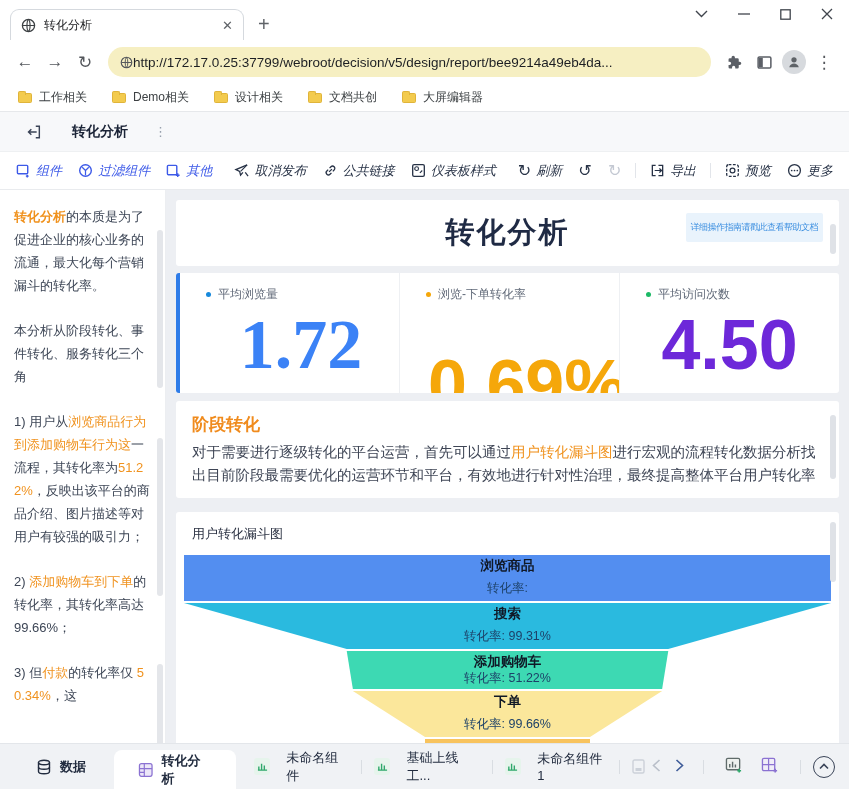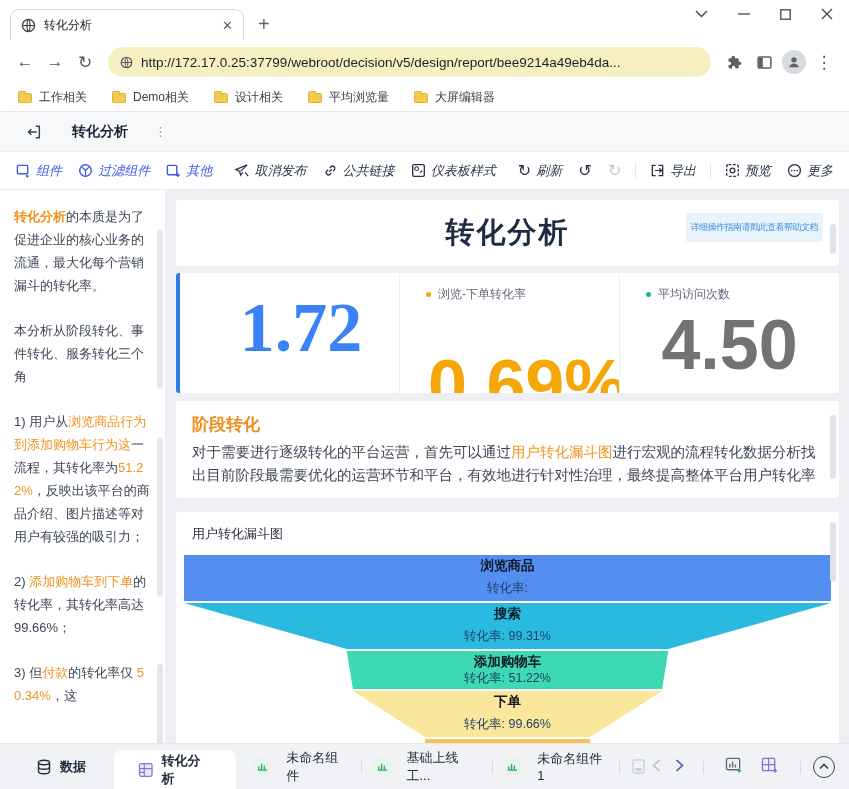--- a/index.html
+++ b/index.html
@@ -15,21 +15,21 @@
     border-radius:9px 9px 0 0; background:#fff; display:flex; align-items:center; padding:0 10px; gap:8px; }
   .tab-title { flex:1; font-size:12px; color:#202124; white-space:nowrap; overflow:hidden; }
   .tab-close { font-size:13px; color:#5f6368; cursor:default; }
   .newtab { font-size:20px; color:#5f6368; margin:0 0 4px 14px; }
   .win-controls { position:absolute; right:16px; top:8px; display:flex; gap:30px; align-items:center; color:#40454d; }
   .win-controls svg { display:block; }
   .navbar { height:44px; background:#fff; display:flex; align-items:center; padding:0 10px; }
   .nav-ico { width:30px; height:30px; display:flex; align-items:center; justify-content:center;
     font-size:17px; color:#54575c; }
   .urlbar { flex:1; height:30px; background:#f6efc2; border-radius:15px; margin:0 8px; display:flex;
-    align-items:center; padding:0 12px; gap:8px; overflow:hidden; }
+    align-items:center; padding:0 12px; overflow:hidden; }
   .url-text { font-size:13.5px; color:#1d1f23; white-space:nowrap; overflow:hidden; }
   .avatar { width:24px; height:24px; border-radius:50%; background:#d7dade; display:flex; align-items:center; justify-content:center; }
   .bookmarks { height:28px; background:#fff; border-bottom:1px solid #e6e8eb; display:flex; align-items:center;
     gap:25px; padding:0 18px; }
   .bm { display:flex; align-items:center; gap:7px; font-size:12px; color:#3c4043; }
   .folder { width:14px; height:10px; background:#f3cb4e; border:1px solid #e0b43a; border-radius:1.5px; position:relative; }
   .folder::before { content:''; position:absolute; top:-3px; left:-1px; width:6px; height:3px;
     background:#f3cb4e; border:1px solid #e0b43a; border-bottom:none; border-radius:2px 2px 0 0; }
   
   .app-header { height:40px; background:#f7f8fa; border-bottom:1px solid #eef0f2; display:flex; align-items:center; }
@@ -166,21 +166,21 @@
     <span class="bm">
         <span class="folder"></span>
         <span>Demo相关</span>
       </span>
     <span class="bm">
         <span class="folder"></span>
         <span>设计相关</span>
       </span>
     <span class="bm">
         <span class="folder"></span>
-        <span>平均浏览量</span>
+        <span>文档共创</span>
       </span>
     <span class="bm">
         <span class="folder"></span>
         <span>大屏编辑器</span>
       </span>
   </div>
 
   <div class="app-header">
     <span class="exit-ico">
       <svg width="16" height="16" viewBox="0 0 18 18">
@@ -299,35 +299,39 @@
     <div class="main">
 
       <div class="card card-title">
         <span class="dash-title">转化分析</span>
         <span class="help-box">详细操作指南请戳此查看帮助文档</span>
         <div class="scroll-thumb" style="top:24px;height:30px;"></div>
       </div>
 
       <div class="card card-kpi">
         <div class="kpi-cell">
+          <div class="kpi-label">
+            <span class="kpi-dot" style="background: rgb(23, 137, 220);"></span>
+            <span>平均浏览量</span>
+          </div>
           <div class="kpi-num" style="color: #3b82f6; font-family: Liberation Serif, serif;">1.72</div>
         </div>
         <div class="kpi-cell">
           <div class="kpi-label">
             <span class="kpi-dot" style="background: rgb(245, 167, 10);"></span>
             <span>浏览-下单转化率</span>
           </div>
           <div class="kpi-num" style="color: rgb(245, 167, 10);">0.69%</div>
         </div>
         <div class="kpi-cell">
           <div class="kpi-label">
             <span class="kpi-dot" style="background: rgb(28, 185, 102);"></span>
             <span>平均访问次数</span>
           </div>
-          <div class="kpi-num" style="color: #737373;">4.50</div>
+          <div class="kpi-num" style="color: #6d28d9;">4.50</div>
         </div>
       </div>
 
       <div class="card card-section">
         <div class="sec-head">阶段转化</div>
         <div class="sec-body"><span>对于需要进行逐级转化的平台运营，首先可以通过</span><span style="color: rgb(240, 146, 30);">用户转化漏斗图</span><span>进行宏观的流程转化数据分析找出目前阶段最需要优化的运营环节和平台，有效地进行针对性治理，最终提高整体平台用户转化率</span></div>
         <div class="scroll-thumb" style="top:14px;height:64px;"></div>
       </div>
 
       <div class="card card-funnel">

